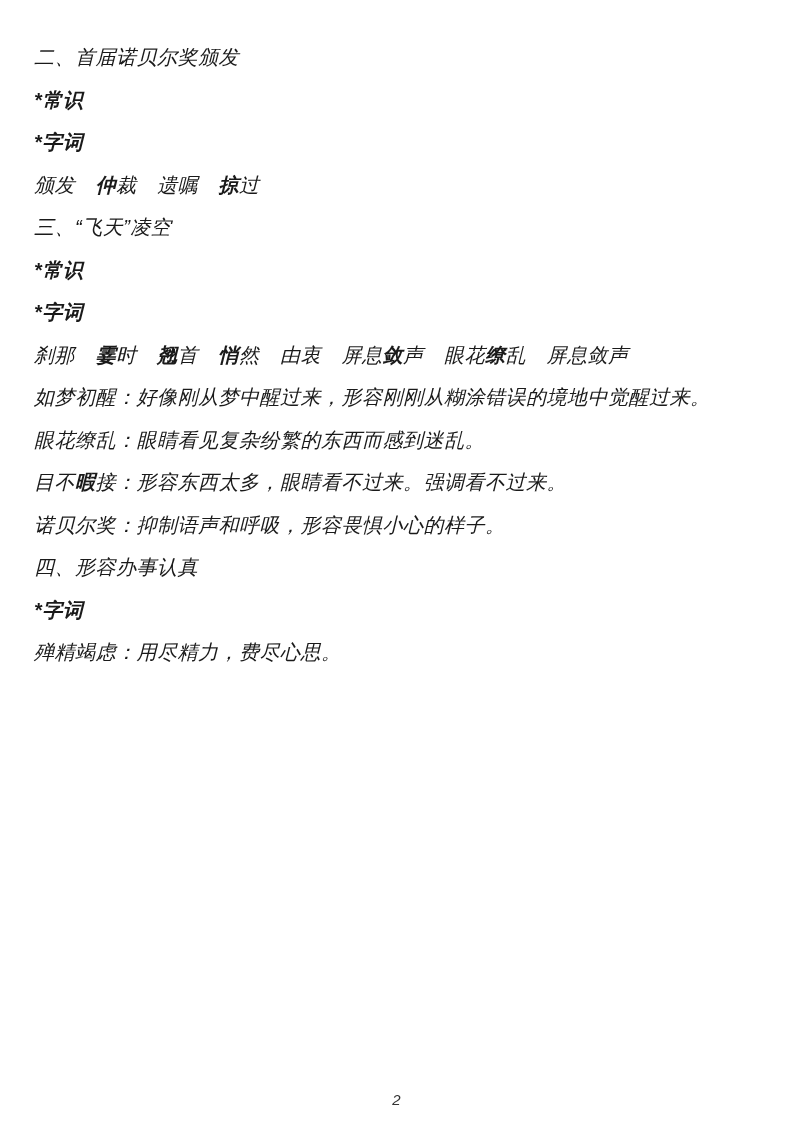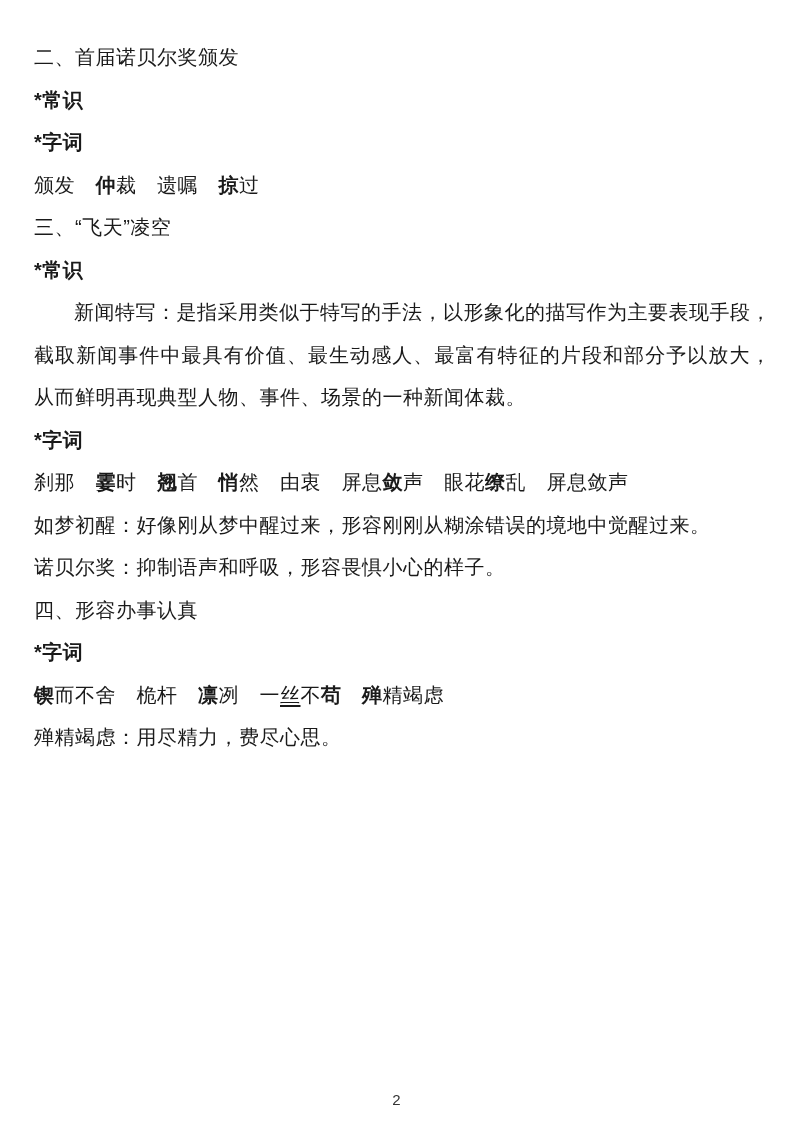--- a/index.html
+++ b/index.html
@@ -9,20 +9,21 @@
     font-family:"Liberation Sans","DejaVu Sans",sans-serif;
   }
   .page{
     position:relative;
     width:793px;height:1122px;
     background:#ffffff;
     box-sizing:border-box;
     padding:36px 22px 0 34px;
     overflow:hidden;
     color:#1a1a1a;
+    font-style:italic;
   }
   .doc-lines{width:100%;}
   .line{
     margin:0;
     font-size:20px;
     line-height:42.5px;
     white-space:pre-wrap;
     letter-spacing:0.5px;
   }
   .line-heading{font-weight:normal;}
@@ -50,26 +51,26 @@
 <body>
 
 <div class="page">
   <div class="doc-lines">
       <p class="line line-heading"><span>二、首届诺贝尔奖颁发</span></p>
       <p class="line line-subheading"><span>*常识</span></p>
       <p class="line line-subheading"><span>*字词</span></p>
       <p class="line line-words"><span>颁发　</span><span class="bold">仲</span><span>裁　遗嘱　</span><span class="bold">掠</span><span>过</span></p>
       <p class="line line-heading"><span>三、“飞天”凌空</span></p>
       <p class="line line-subheading"><span>*常识</span></p>
-      <p class="line line-para"><span>新闻特写：是指采用类似于特写的手法，以形象化的描写作为主要表现手段，截取新闻事件中最具有价值、最生动感人、最富有特征的片段和部分予以放大，从而鲜明再现典型人物、事件、场景的一种新闻体裁。</span></p>
       <p class="line line-subheading"><span>*字词</span></p>
       <p class="line line-words"><span>刹那　</span><span class="bold">霎</span><span>时　</span><span class="bold">翘</span><span>首　</span><span class="bold">悄</span><span>然　由衷　屏息</span><span class="bold">敛</span><span>声　眼花</span><span class="bold">缭</span><span>乱　屏息敛声</span></p>
       <p class="line line-def"><span>如梦初醒：好像刚从梦中醒过来，形容刚刚从糊涂错误的境地中觉醒过来。</span></p>
+      <p class="line line-def"><span>眼花缭乱：眼睛看见复杂纷繁的东西而感到迷乱。</span></p>
+      <p class="line line-def"><span>目不</span><span class="bold">暇</span><span>接：形容东西太多，眼睛看不过来。强调看不过来。</span></p>
       <p class="line line-def"><span>诺贝尔奖：抑制语声和呼吸，形容畏惧小心的样子。</span></p>
       <p class="line line-heading"><span>四、形容办事认真</span></p>
       <p class="line line-subheading"><span>*字词</span></p>
-      <p class="line line-words"><span class="bold">锲</span><span>而不舍　桅杆　</span><span class="bold">凛</span><span>冽　一</span><span class="underline">丝</span><span>不</span><span class="bold">苟</span><span>　</span><span class="bold">殚</span><span>精竭虑</span></p>
       <p class="line line-def"><span>殚精竭虑：用尽精力，费尽心思。</span></p>
     </div>
   <div class="footer">
     <span>2</span>
   </div>
 </div>
 
 </body></html>

